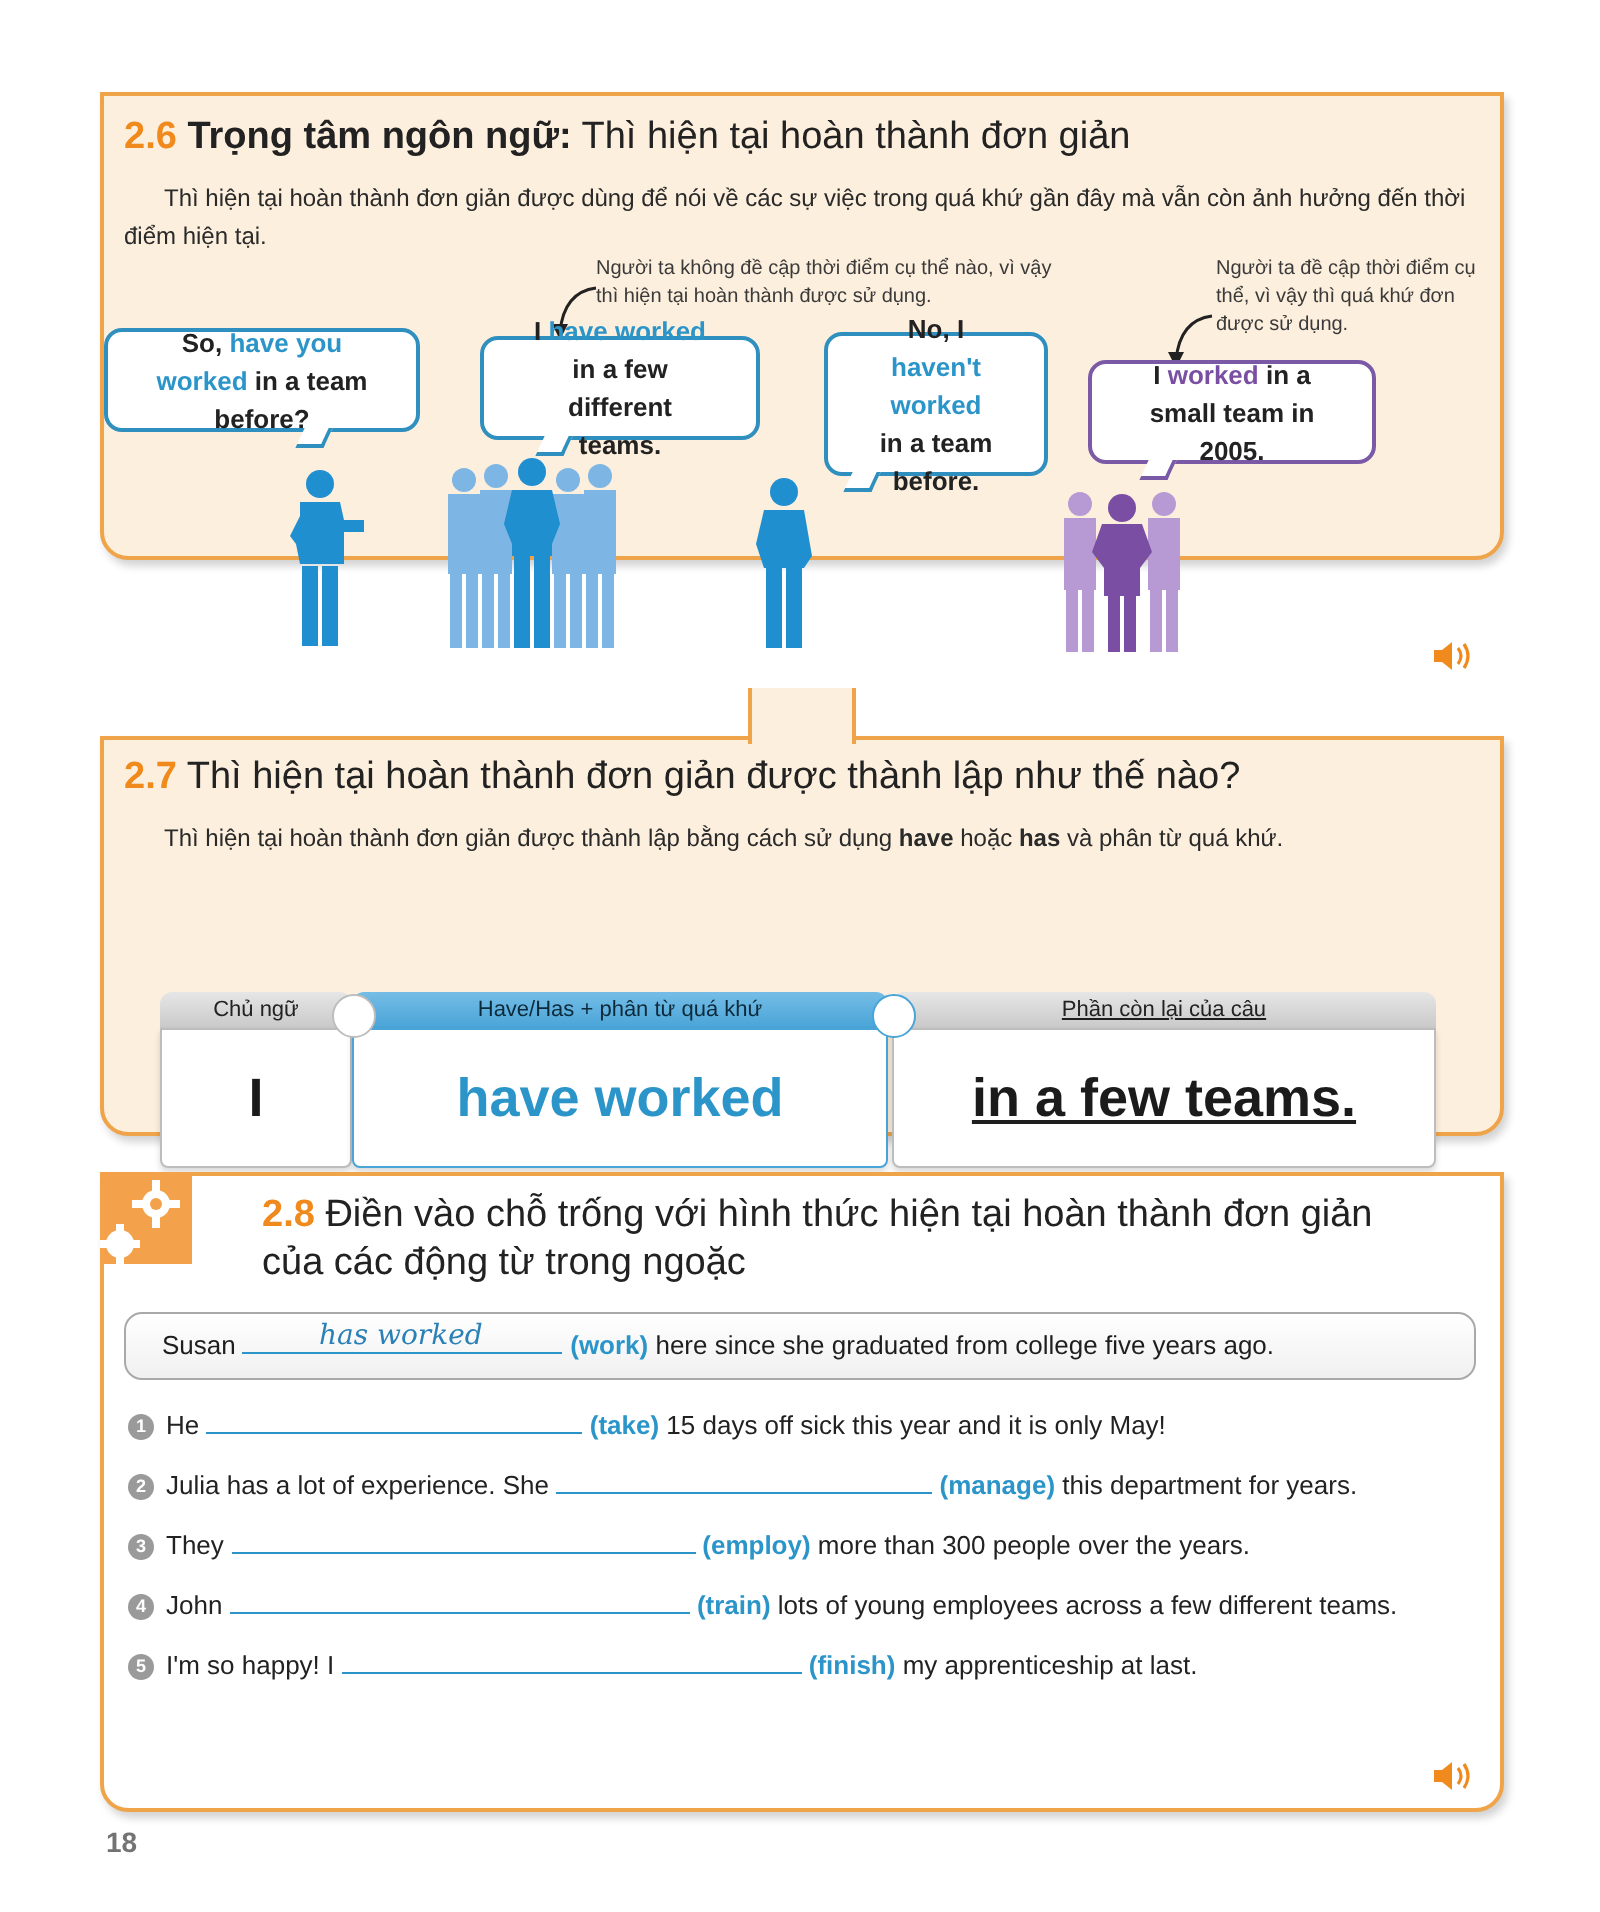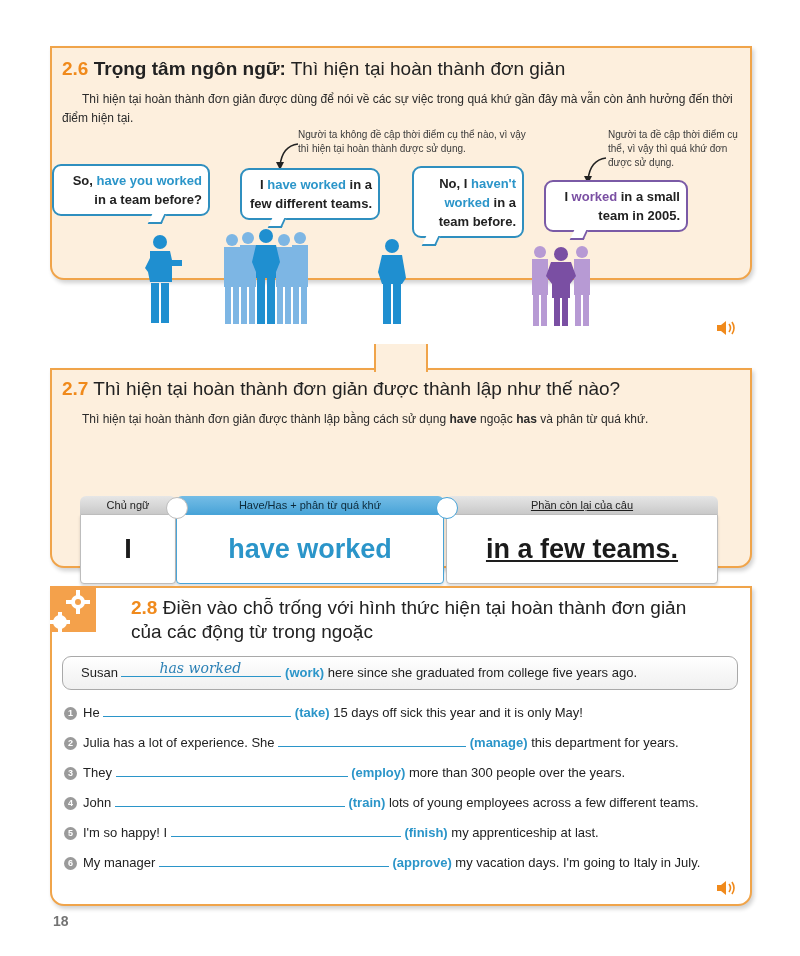--- a/index.html
+++ b/index.html
@@ -22,22 +22,22 @@
 
   .sec-title { position: absolute; font-size: 19px; color: #222; white-space: nowrap; }
   .sec-num { color: #f08a1c; font-weight: bold; }
   .sec-title b { font-weight: bold; }
   .para { position: absolute; font-size: 12px; line-height: 19px; color: #2a2a2a; }
 
   .note { position: absolute; font-size: 10px; line-height: 14px; color: #3a3a3a; }
 
   .bubble {
     position: absolute; background: #ffffff; border: 2px solid #2f8fbf; border-radius: 9px;
-    font-size: 13px; font-weight: bold; line-height: 19px; text-align: right; color: #222;
-    display: flex; align-items: center; justify-content: center; padding: 4px 6px;
+    font-size: 13px; font-weight: bold; line-height: 19px; text-align: center; color: #222;
+    display: flex; align-items: center; justify-content: center; padding: 4px 24px;
   }
   .bubble.purple { border-color: #7a5aa6; }
   .bubble .tail {
     position: absolute; bottom: -10px; width: 14px; height: 10px;
     background: #fff; border-right: 2px solid #2f8fbf; border-bottom: 2px solid #2f8fbf;
     transform: skewX(-25deg);
   }
   .bubble.purple .tail { border-color: #7a5aa6; }
   .blue { color: #2b95c9; }
   .purp { color: #7a4fa3; }
@@ -190,21 +190,21 @@
   </svg>
 </div>
 
 <div class="connector"></div>
 
 <div class="panel" id="p27">
   <div class="sec-title" style="left:10px; top:8px;">
     <span class="sec-num">2.7</span><span> Thì hiện tại hoàn thành đơn giản được thành lập như thế nào?</span>
   </div>
   <div class="para" style="left:30px; top:40px; width:660px;">
-    <span>Thì hiện tại hoàn thành đơn giản được thành lập bằng cách sử dụng </span><b>have</b><span> ngoặc </span><b>has</b><span> và phân từ quá khứ.</span>
+    <span>Thì hiện tại hoàn thành đơn giản được thành lập bằng cách sử dụng </span><b>have</b><span> hoặc </span><b>has</b><span> và phân từ quá khứ.</span>
   </div>
 
   <div class="puzzle" style="left:28px; width:96px;">
     <div class="pz-head">Chủ ngữ</div>
     <div class="pz-body">I</div>
   </div>
   <div class="puzzle pz-mid" style="left:124px; width:268px;">
     <div class="pz-head">Have/Has + phân từ quá khứ</div>
     <div class="pz-body">have worked</div>
   </div>
@@ -253,24 +253,20 @@
     <span class="verb">(employ)</span><span> more than 300 people over the years.</span>
   </div>
   <div class="q-row" style="top:205px;">
     <span class="badge">4</span><span>John </span><span class="blank" style="width:230px;"></span>
     <span class="verb">(train)</span><span> lots of young employees across a few different teams.</span>
   </div>
   <div class="q-row" style="top:235px;">
     <span class="badge">5</span><span>I'm so happy! I </span><span class="blank" style="width:230px;"></span>
     <span class="verb">(finish)</span><span> my apprenticeship at last.</span>
   </div>
-  <div class="q-row" style="top:265px;">
-    <span class="badge">6</span><span>My manager </span><span class="blank" style="width:230px;"></span>
-    <span class="verb">(approve)</span><span> my vacation days. I'm going to Italy in July.</span>
-  </div>
 
   <svg class="speaker" style="left:664px; top:292px;" viewBox="0 0 20 16">
     <path d="M1 5 H5 L10 1 V15 L5 11 H1 Z" fill="#f08a1c"></path>
       <path d="M13 4 Q16 8 13 12" stroke="#f08a1c" stroke-width="1.6" fill="none"></path>
       <path d="M16 2 Q20 8 16 14" stroke="#f08a1c" stroke-width="1.6" fill="none"></path>
   </svg>
 </div>
 
 <div class="page-num">18</div>
 

